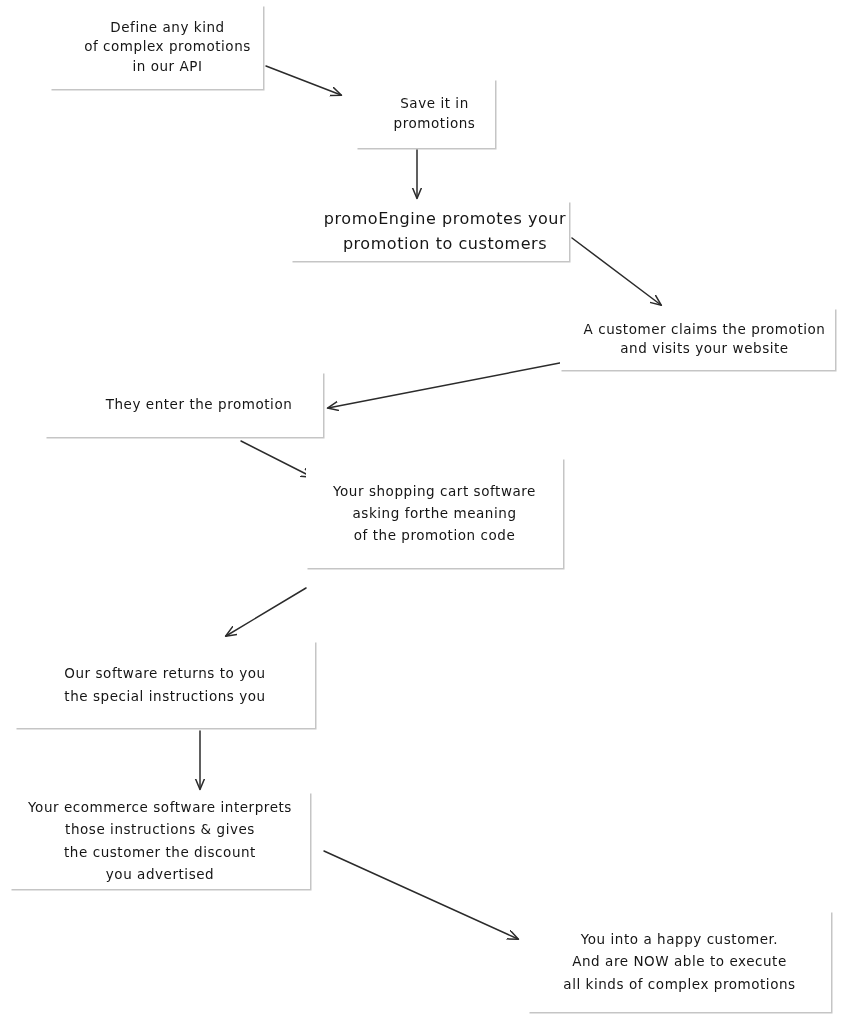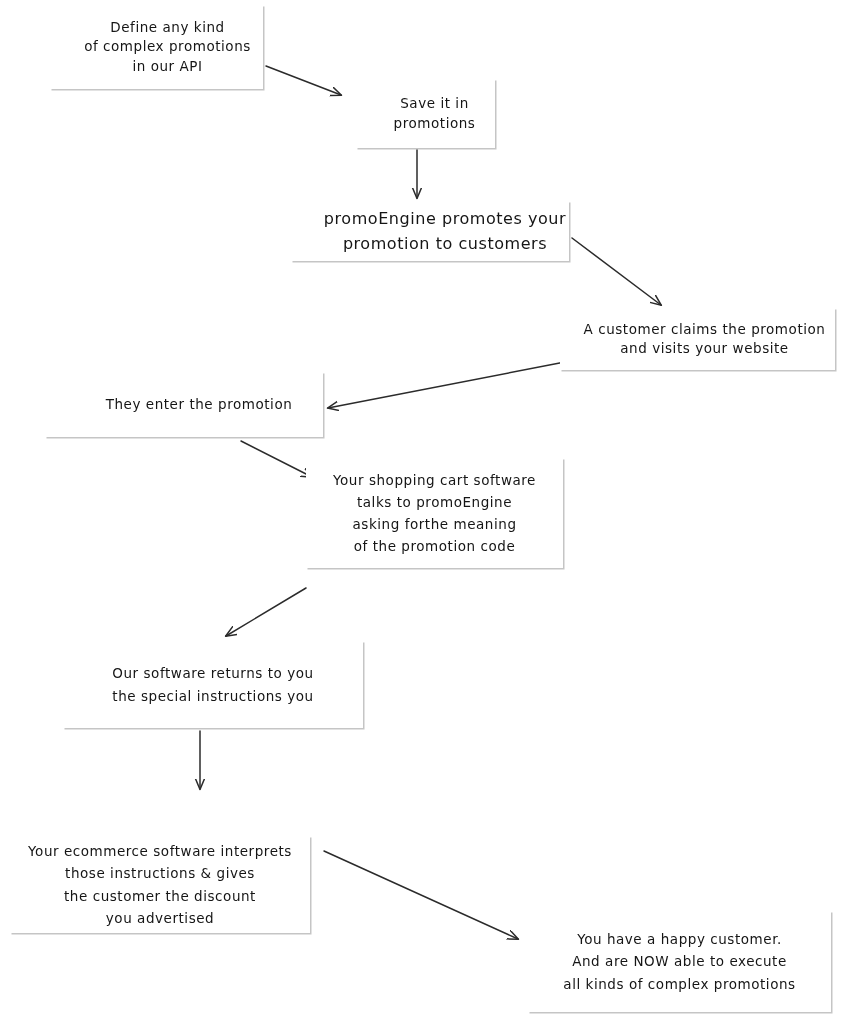--- a/index.html
+++ b/index.html
@@ -50,22 +50,22 @@
   }
   .align-left  .line { text-align: center;   padding-left: 22px; }
   .align-center .line { text-align: center; }
   
   #node-define        { left: 50px;  top: 5px;   width: 213px; height: 84px;  }
   #node-save          { left: 356px; top: 79px;  width: 139px; height: 69px;  }
   #node-promotes      { left: 291px; top: 201px; width: 278px; height: 60px;  }
   #node-claims        { left: 560px; top: 308px; width: 275px; height: 62px;  }
   #node-entercode     { left: 45px;  top: 372px; width: 278px; height: 65px;  }
   #node-cartsoftware  { left: 306px; top: 458px; width: 257px; height: 110px; }
-  #node-returns       { left: 15px;  top: 641px; width: 300px; height: 87px; margin-left: 48px;  }
-  #node-interprets    { left: 10px;  top: 836px; width: 300px; height: 97px; align-items: center;  }
+  #node-returns       { left: 15px;  top: 641px; width: 300px; height: 87px;  }
+  #node-interprets    { left: 10px;  top: 792px; width: 300px; height: 97px; align-items: center;  }
   #node-happy         { left: 528px; top: 911px; width: 303px; height: 101px; }
 
   #node-define       .line { font-size: 13.5px; }
   #node-save         .line { padding-left: 18px; }
   #node-promotes     .line { font-size: 16px; line-height: 25px; padding-left: 30px;}
   #node-claims       .line { font-size: 13.5px; padding-left: 14px; }
   #node-entercode    .line { padding-left: 30px; }
   #node-cartsoftware .line { line-height: 22px; }
   #node-returns      .line { line-height: 23px; }
   #node-interprets   .line { line-height: 22.5px; }
@@ -125,21 +125,20 @@
 
   <div class="node align-left" id="node-entercode">
     <div class="lines">
         <span class="line">They enter the promotion</span>
       </div>
   </div>
 
   <div class="node align-center" id="node-cartsoftware">
     <div class="lines">
         <span class="line">Your shopping cart software</span>
-        <span class="line">talks to promoEngine</span>
         <span class="line">asking forthe meaning</span>
         <span class="line">of the promotion code</span>
       </div>
   </div>
 
   <div class="node align-center" id="node-returns">
     <div class="lines">
         <span class="line">Our software returns to you</span>
         <span class="line">the special instructions you</span>
       </div>
@@ -149,19 +148,19 @@
     <div class="lines">
         <span class="line">Your ecommerce software interprets</span>
         <span class="line">those instructions &amp; gives</span>
         <span class="line">the customer the discount</span>
         <span class="line">you advertised</span>
       </div>
   </div>
 
   <div class="node align-center" id="node-happy">
     <div class="lines">
-        <span class="line">You have a happy customer.</span>
+        <span class="line">You into a happy customer.</span>
         <span class="line">And are NOW able to execute</span>
         <span class="line">all kinds of complex promotions</span>
       </div>
   </div>
 
 </div>
 
 </body></html>

